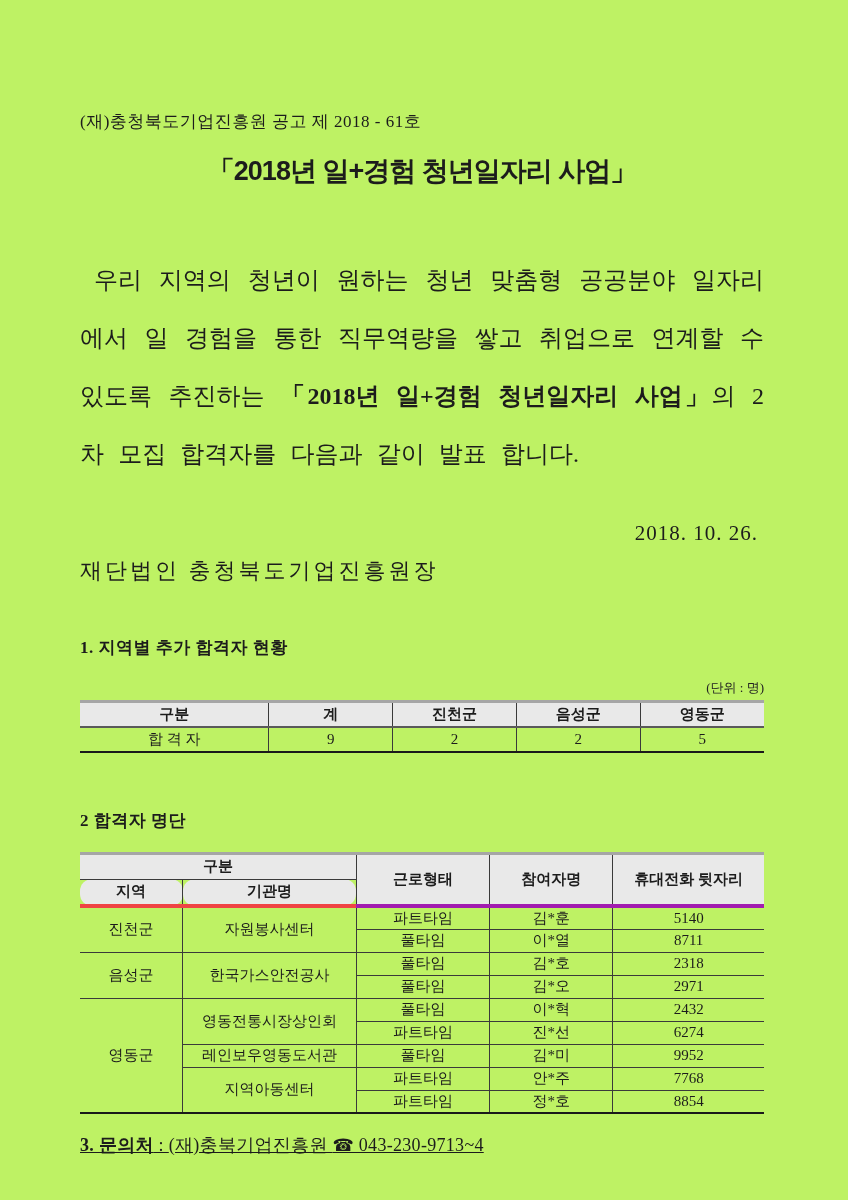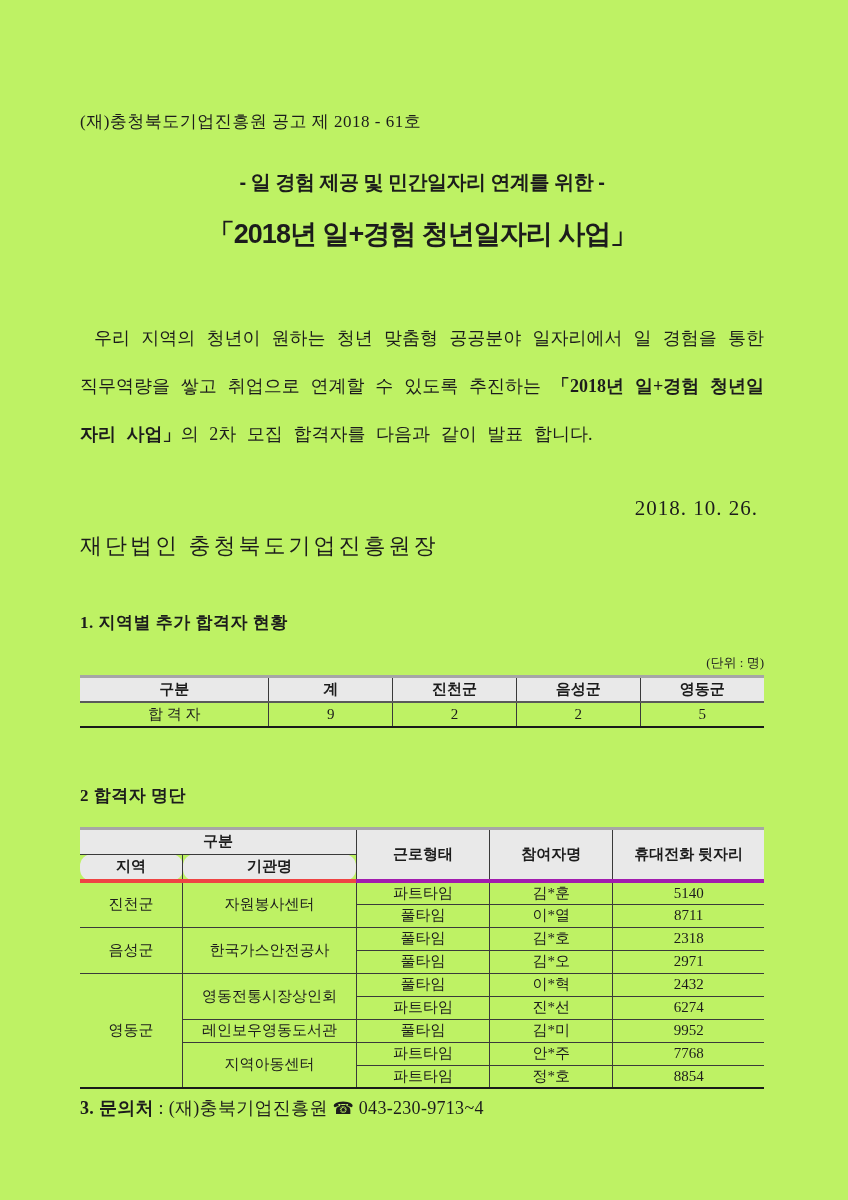--- a/index.html
+++ b/index.html
@@ -13,21 +13,21 @@
   .content { padding:0 84px 0 80px; }
 
   .notice-no { padding-top:110px; font-size:17px; letter-spacing:0.5px; }
 
   .title-block { text-align:center; font-family:"Liberation Sans","DejaVu Sans",sans-serif; font-weight:bold; }
   .title-sub  { margin-top:36px; font-size:20px; letter-spacing:-0.5px; }
   .title-main { margin-top:20px; font-size:27px; letter-spacing:-1px; }
   .title-main2{ margin-top:17px; font-size:27px; letter-spacing:-1px; }
 
   .body-par {
-    margin-top:62px; font-size:18px; line-height:48px;
+    margin-top:62px; font-size:24px; line-height:58px;
     text-align:justify; word-spacing:0.34em; text-indent:14px;
   }
   .body-par b { letter-spacing:0; }
 
   .date-line  { margin-top:38px; text-align:right; font-size:21px; padding-right:6px; letter-spacing:1px; }
   .signer-line{ margin-top:10px; text-align:left; font-size:22px; letter-spacing:3px; }
 
   .sec-head { font-size:17px; font-weight:bold; letter-spacing:0.5px; }
   .sec1-head { margin-top:50px; }
   .sec2-head { margin-top:56px; }
@@ -49,21 +49,21 @@
 
   .t2 { margin-top:20px; border-top:3px solid #a6a6a6; border-bottom:2px solid #1a1a1a; }
   .t2 thead th { background:#e9e9e9; font-weight:bold; }
   .t2 thead tr.hr1 th { height:26px; }
   .t2 thead tr.hr2 th { height:27px; }
   .t2 thead th.gubun { border-bottom:1px solid #3a3a3a; }
   .t2 thead tr.hr2 th { border-bottom:4px solid #ef4444;border-radius:12px; }
   .t2 thead th.span2 { border-bottom:4px solid #a21caf;margin-left:16px; }
   .t2 tbody td { height:23px; border-top:1px solid #3a3a3a; }
 
-  .footer-line { margin-top:7px; font-size:18px; letter-spacing:0.3px; }
+  .footer-line { margin-top:19px; font-size:18px; letter-spacing:0.3px;text-decoration:underline; }
   .footer-line .lbl { font-weight:bold; }
   .phone-glyph { font-family:"DejaVu Sans",sans-serif; font-size:17px; }
 
   .c-region { width:15%; }
   .c-org    { width:25.4%; }
   .c-type   { width:19.5%; }
   .c-name   { width:18%; }
   .c-phone  { width:22.1%; }
 
   .t1 .c-g  { width:27.6%; }
@@ -71,21 +71,20 @@
 </style>
 </head>
 <body>
 
 <div class="page">
   <div class="content">
 
     <div class="notice-no">(재)충청북도기업진흥원 공고 제 2018 - 61호</div>
 
     <div class="title-block">
-      <div class="title-sub">- 일 경험 제공 및 민간일자리 연계를 위한 -</div>
       <div class="title-main">「2018년 일+경험 청년일자리 사업」</div>
     </div>
 
     <p class="body-par"><span>우리 지역의 청년이 원하는 청년 맞춤형 공공분야 일자리에서 일 경험을 통한 직무역량을 쌓고 취업으로 연계할 수 있도록 추진하는 </span><b>「2018년 일+경험 청년일자리 사업」</b><span>의 2차 모집 합격자를 다음과 같이 발표 합니다.</span></p>
 
     <div class="date-line">2018. 10. 26.</div>
     <div class="signer-line">재단법인 충청북도기업진흥원장</div>
 
     <div class="sec-head sec1-head">1. 지역별 추가 합격자 현황</div>
     <div class="unit-note">(단위 : 명)</div>

